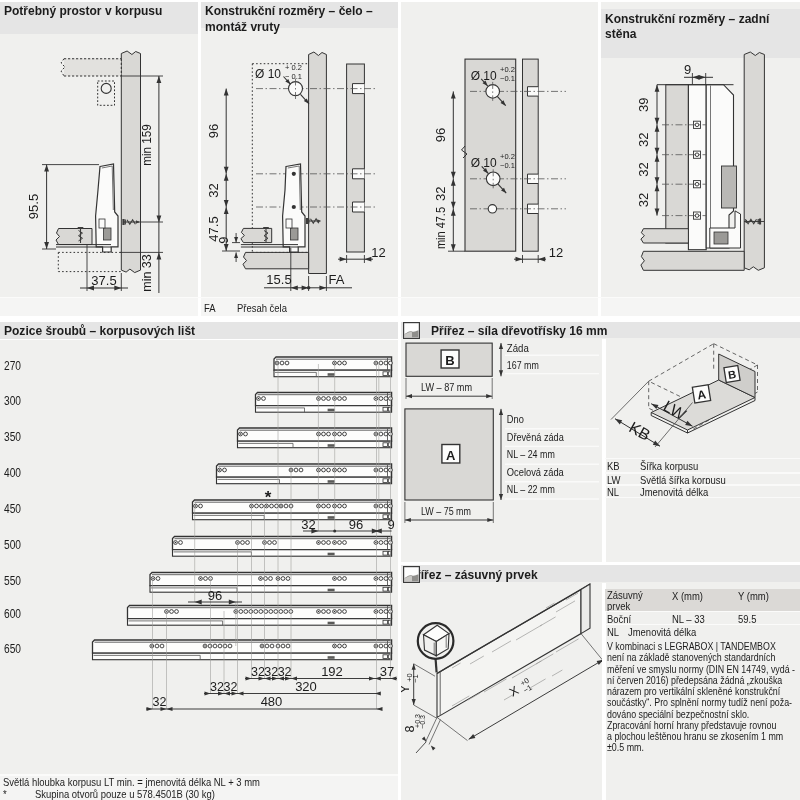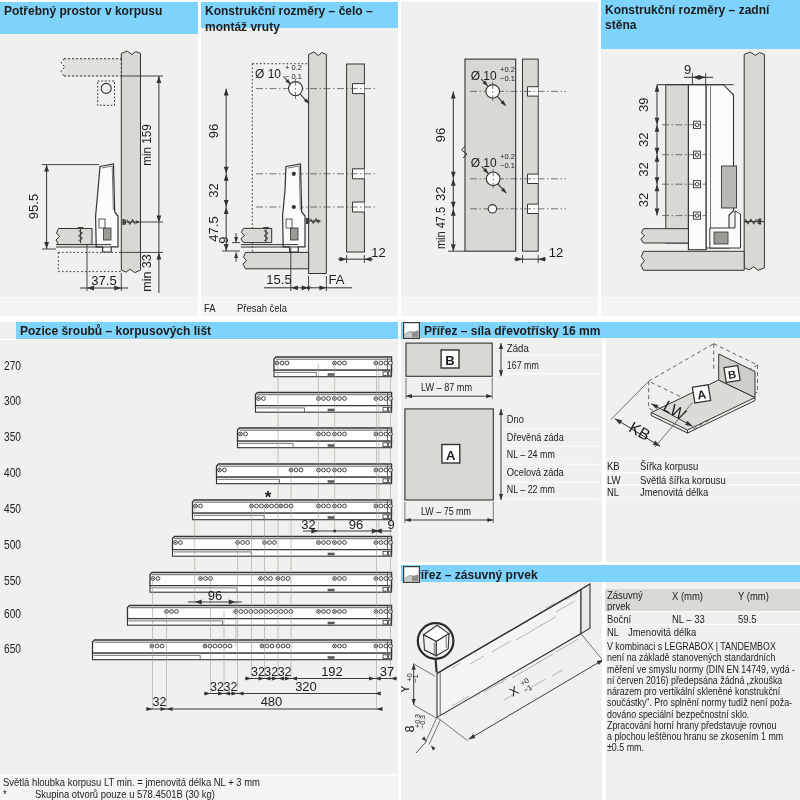--- a/index.html
+++ b/index.html
@@ -1,41 +1,41 @@
 <!DOCTYPE html>
 <html><head><meta charset="utf-8"><style>
 html,body{margin:0;padding:0;}
 #pg{position:relative;width:800px;height:800px;background:#ffffff;
  font-family:"Liberation Sans", sans-serif;overflow:hidden;}
 .abs{position:absolute;}
-.hdr{position:absolute;background:#7dd3fc;color:#1c1c1c;font-weight:bold;
+.hdr{position:absolute;background:#e5e5e5;color:#1c1c1c;font-weight:bold;
  font-size:13px;line-height:15.8px;padding:1.5px 0 0 4px;box-sizing:border-box;white-space:nowrap;}
 .hdr>span{display:inline-block;transform:scaleX(0.925);transform-origin:0 0;}
 .lbl{position:absolute;color:#1c1c1c;transform:scaleX(0.86);transform-origin:0 50%;white-space:nowrap;}
 svg{position:absolute;display:block;}
 </style></head><body>
 <div id="pg">
 
 <div class="abs" style="left:0;top:0;width:800px;height:800px;background:#f0f0ee"></div>
 <div class="abs" style="left:0;top:0;width:800px;height:1.5px;background:#fff"></div>
 <div class="hdr" style="left:0px;top:1.5px;width:197.5px;height:32.5px;"><span>Potřebný prostor v korpusu</span></div>
 <div class="hdr" style="left:201px;top:1.5px;width:196.5px;height:26px;"><span>Konstrukční rozměry – čelo –</span><br><span>montáž vruty</span></div>
-<div class="hdr" style="left:601px;top:0;width:199px;height:49px;"><span>Konstrukční rozměry – zadní</span><br><span>stěna</span></div>
+<div class="hdr" style="left:601px;top:9px;width:199px;height:49px;"><span>Konstrukční rozměry – zadní</span><br><span>stěna</span></div>
 <div class="abs" style="left:197.5px;top:0;width:3.5px;height:321px;background:#fff"></div>
 <div class="abs" style="left:397.5px;top:0;width:3.5px;height:321px;background:#fff"></div>
 <div class="abs" style="left:597.5px;top:0;width:3.5px;height:321px;background:#fff"></div>
 <div class="abs" style="left:0;top:296.5px;width:800px;height:1.4px;background:#fbfbfa"></div>
 <div class="abs" style="left:0;top:297.9px;width:800px;height:18.1px;background:rgba(255,255,255,0.35)"></div>
 <div class="lbl" style="left:203.5px;top:302px;font-size:11px;">FA</div>
 <div class="lbl" style="left:237px;top:302px;font-size:11px;">Přesah čela</div>
 <div class="abs" style="left:0;top:316px;width:800px;height:5.5px;background:#fff"></div>
-<div class="hdr" style="left:0;top:321.5px;width:397.5px;height:17.5px;margin-left:16px;"><span>Pozice šroubů – korpusových lišt</span></div>
+<div class="hdr" style="left:0;top:321.5px;width:397.5px;height:17.5px;"><span>Pozice šroubů – korpusových lišt</span></div>
 <div class="abs" style="left:0;top:339px;width:397.5px;height:1.2px;background:#fff"></div>
 <div class="abs" style="left:397.5px;top:321px;width:3.5px;height:479px;background:#fff"></div>
-<div class="hdr" style="left:401px;top:321.5px;width:399px;height:16px;padding-left:23px;"><span>Přířez – síla dřevotřísky 16 mm</span></div>
+<div class="hdr" style="left:401px;top:321.5px;width:399px;height:16px;padding-left:30px;"><span>Přířez – síla dřevotřísky 16 mm</span></div>
 <div class="abs" style="left:402.5px;top:322px;">
       <svg width="17" height="17" viewBox="0 0 17 17">
         <rect x="0.6" y="0.6" width="15.8" height="15.8" fill="#fdfdfd" stroke="#3a3a3a" stroke-width="1.2"></rect>
         <path d="M1.5,12 C4,11 6,8.5 9,9.5 C12,10.5 13.5,8 15.5,8.5 L15.5,15.5 L1.5,15.5 Z" fill="#8f8e8b"></path>
         <path d="M1.5,12.5 C4,11.5 6,9.5 9,10.3 L9,15.5 L1.5,15.5 Z" fill="#c9c8c5"></path>
       </svg>
     </div>
 <div class="abs" style="left:602px;top:339px;width:3.5px;height:223px;background:#fff"></div>
 <div class="abs" style="left:602px;top:582.5px;width:3.5px;height:217.5px;background:#fff"></div>
 <div class="abs" style="left:401px;top:562px;width:399px;height:3px;background:#fff"></div>

